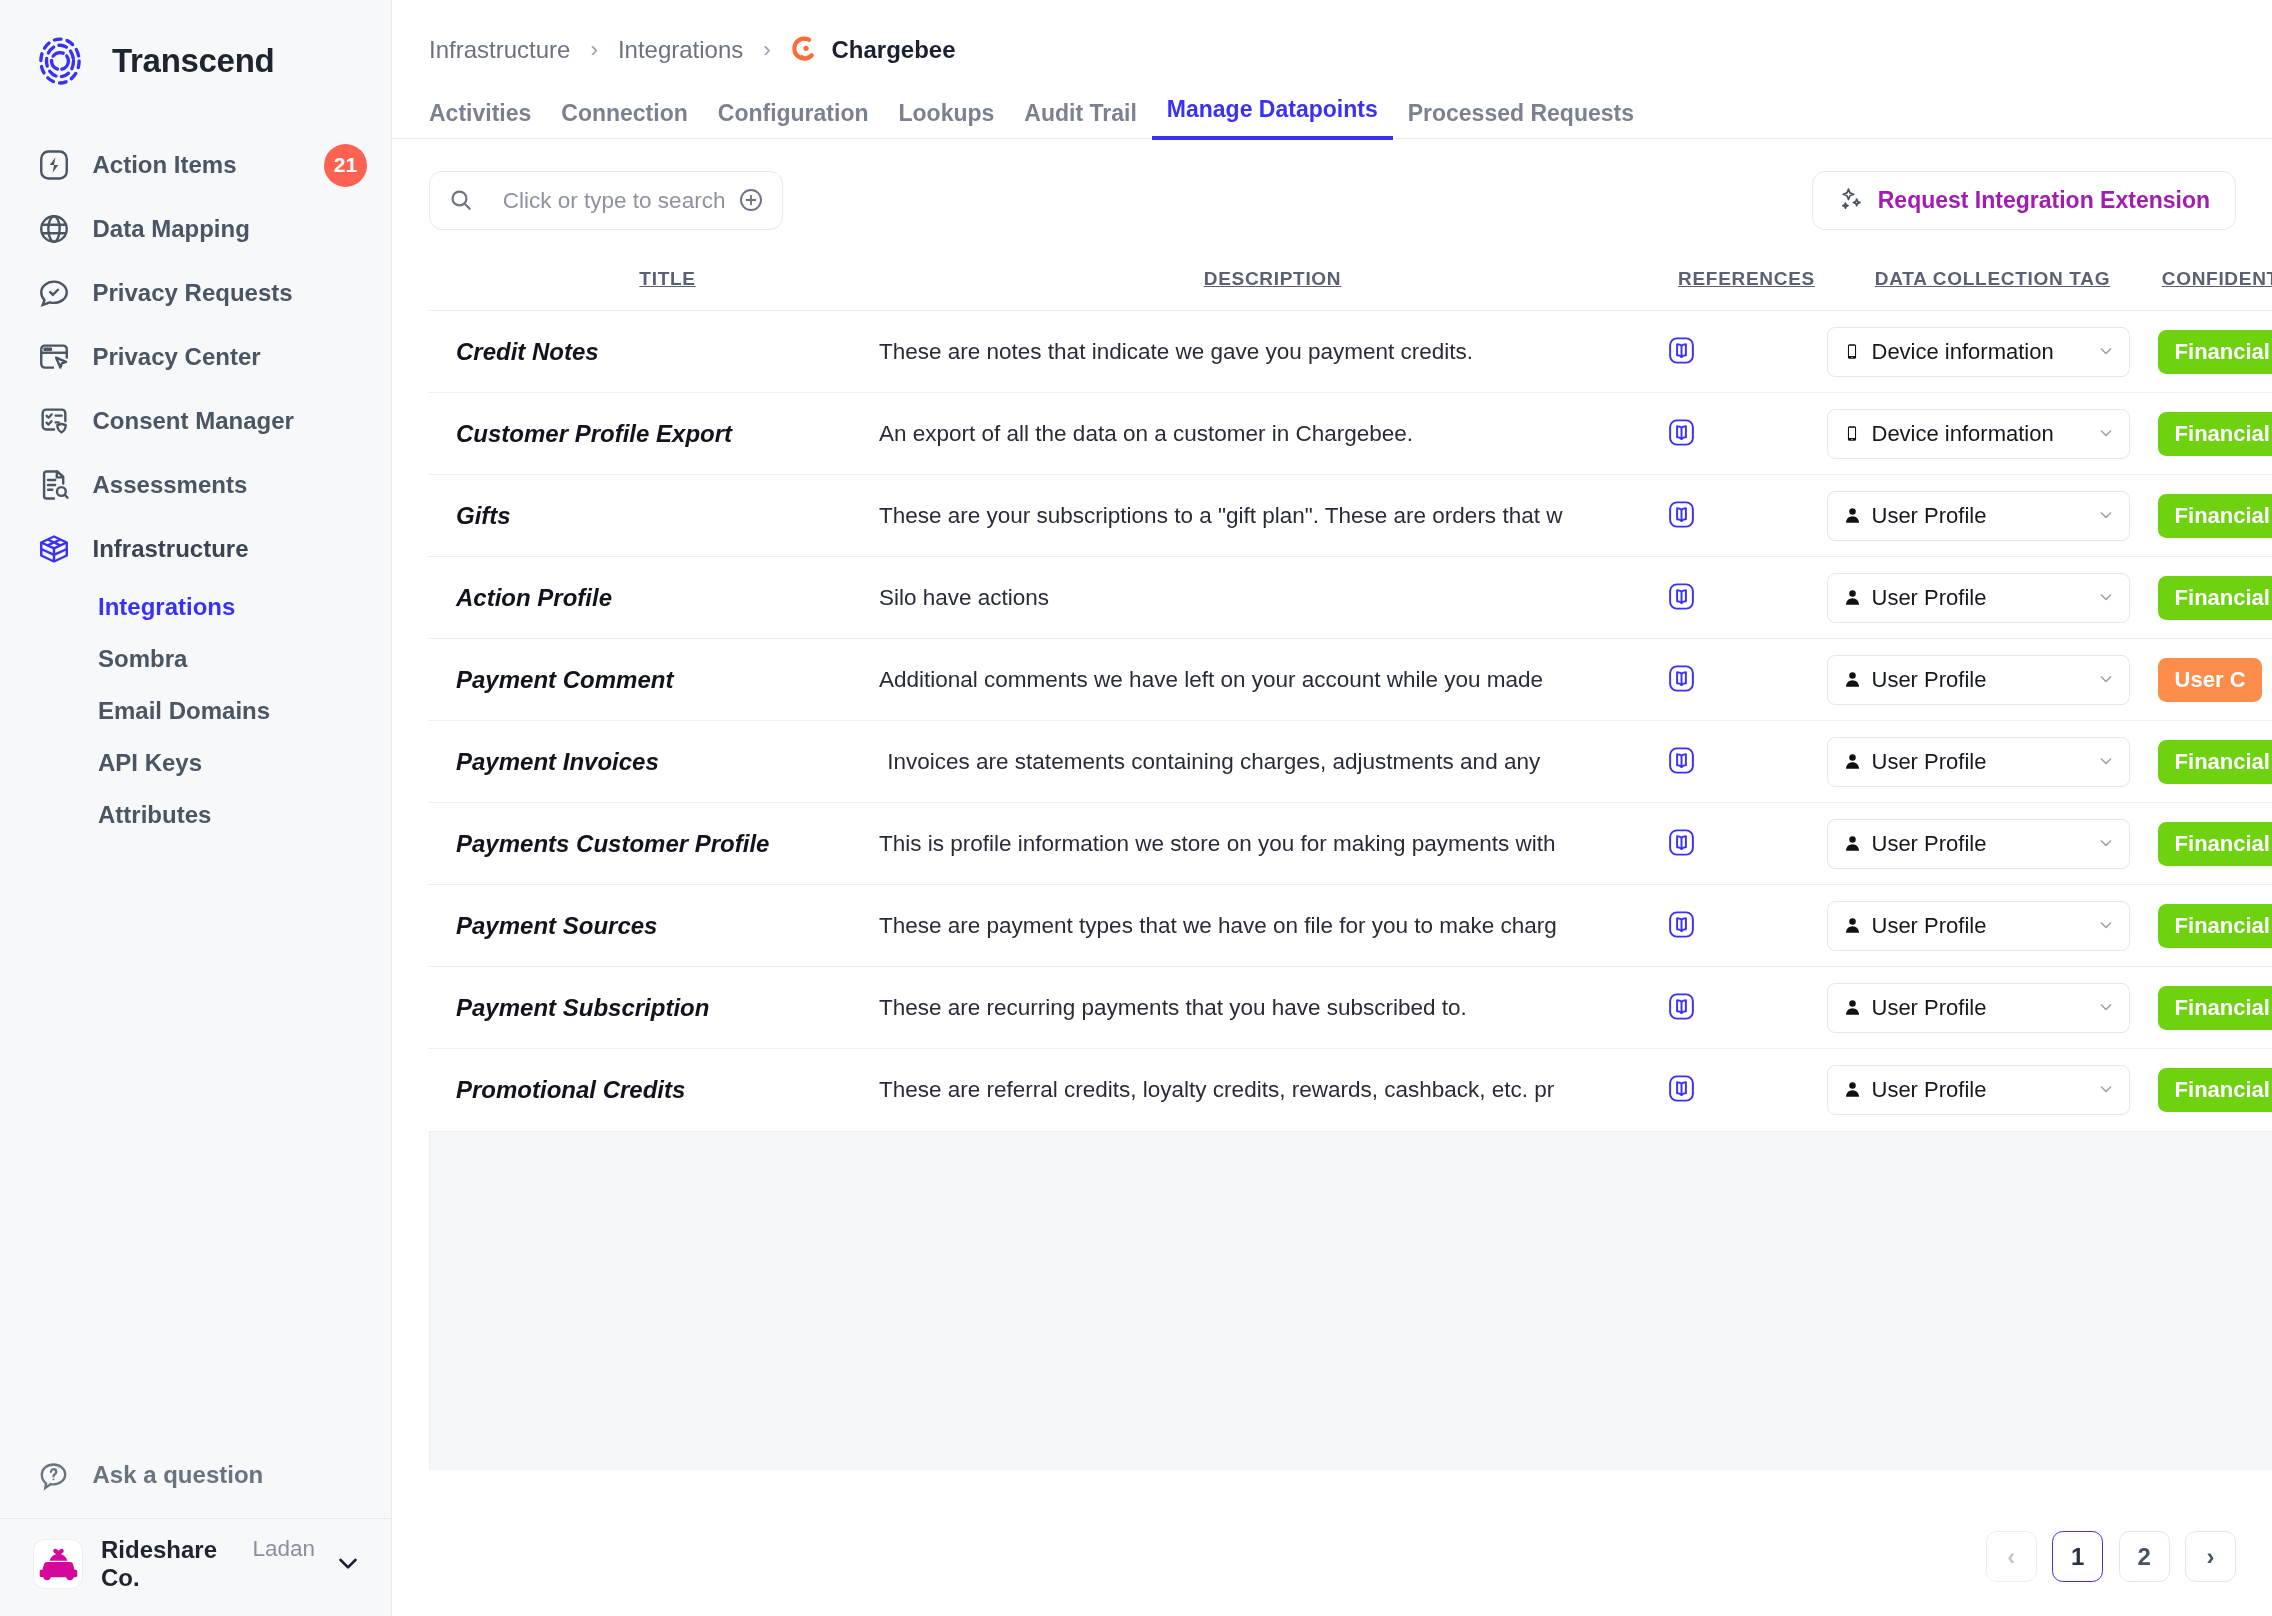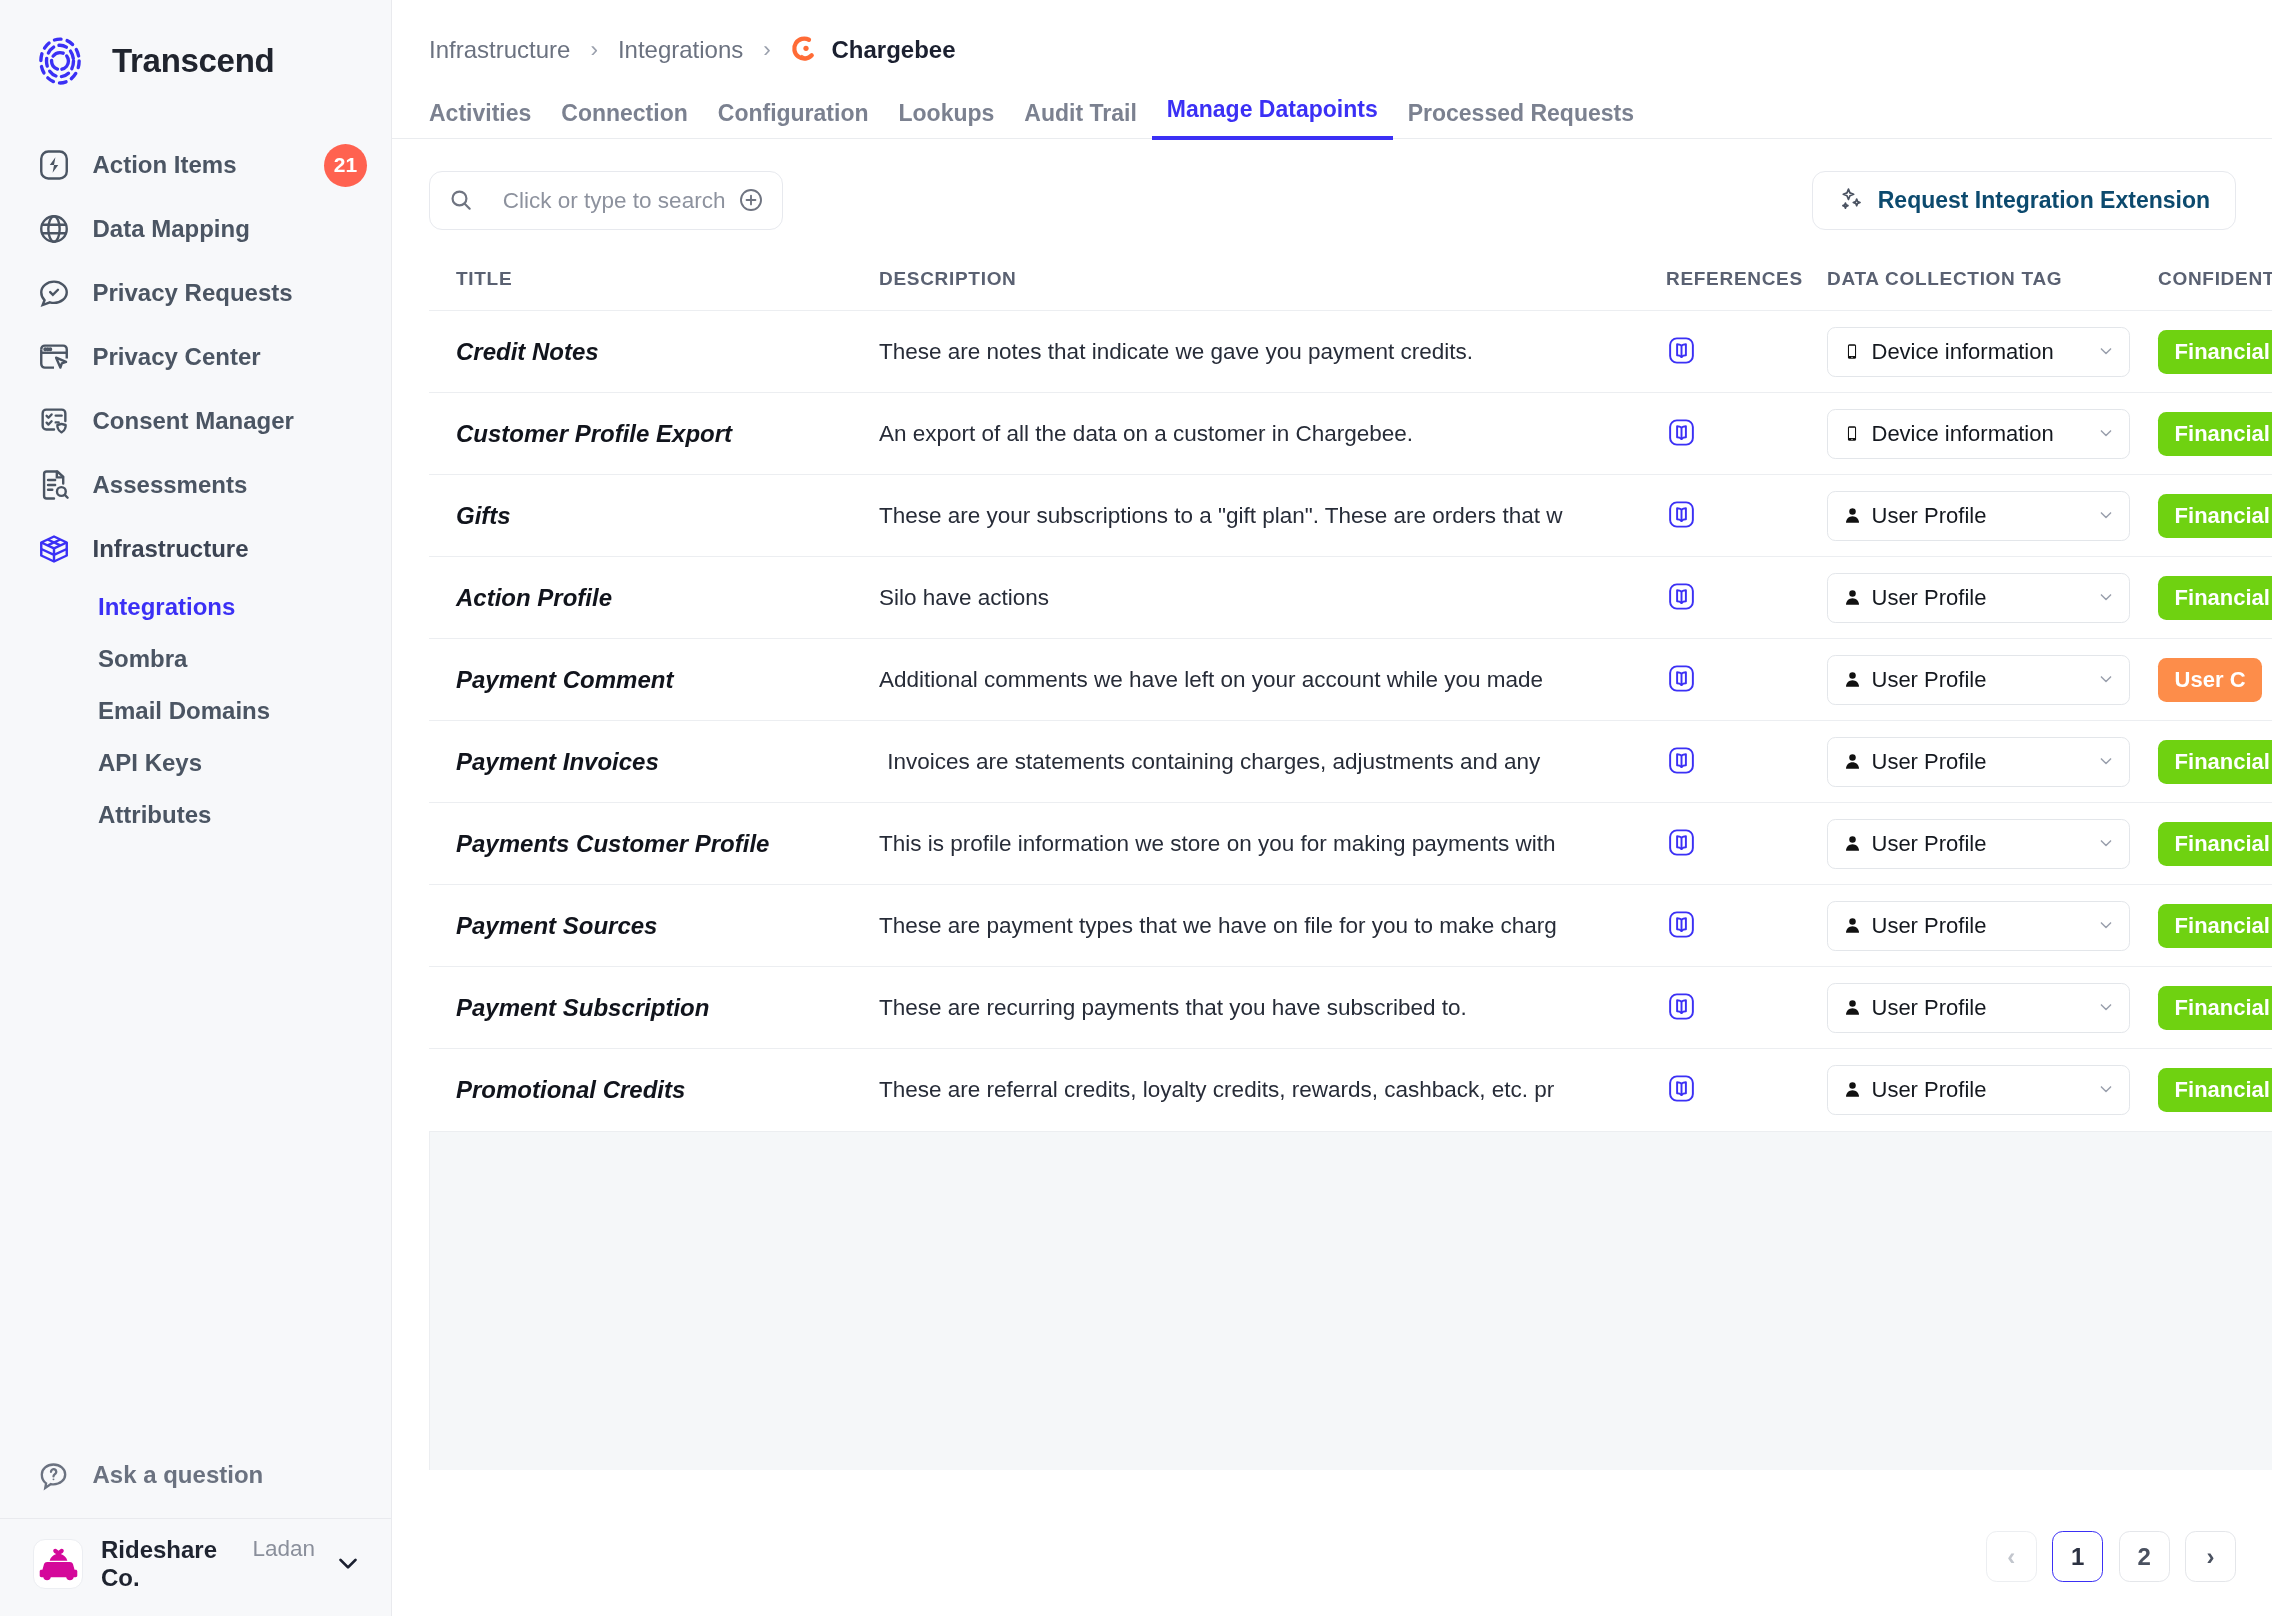--- a/index.html
+++ b/index.html
@@ -102,29 +102,29 @@
     border: 1.8px solid #e7e9ee; border-radius: 13px;
     background: #fff; display: flex; align-items: center; gap: 12px;
     padding: 0 16.6px 0 18px; cursor: text;
   }
   .search-ph { font-size: 22.5px; color: #8d929e; flex: 1; white-space: nowrap; text-align: right; }
   .ext-btn {
     height: 59px; border: 1.8px solid #e7e9ee; border-radius: 13px;
     background: #fff; display: flex; align-items: center; gap: 13px;
     padding: 0 25px; cursor: pointer;
   }
-  .ext-btn-label { font-size: 23px; font-weight: 700; color: #0c4a6e; white-space: nowrap; }
+  .ext-btn-label { font-size: 23px; font-weight: 700; color: #a21caf; white-space: nowrap; }
 
   
   .table-wrap { margin: 38px 0 0 0; padding-left: 37px; overflow: hidden; }
   .tbl { width: 1846px; border-collapse: collapse; table-layout: fixed; }
   .tbl th {
-    text-align: left; font-size: 19px; font-weight: 700; letter-spacing: 0.7px;
+    text-align: center; font-size: 19px; font-weight: 700; letter-spacing: 0.7px;
     color: #58607089; color: #5a6172; padding: 0 0 20px 0;
-    text-transform: uppercase; white-space: nowrap;
+    text-transform: uppercase; white-space: nowrap; text-decoration: underline;
   }
   .th-title { width: 450px; padding-left: 27px !important; }
   .th-desc  { width: 787px; }
   .th-ref   { width: 161px; }
   .th-tag   { width: 331px; }
   .th-conf  { width: 189px; }
 
   .tbl td { border-top: 1.8px solid #eceef1; height: 82px; vertical-align: middle; }
   .tbl tbody tr:first-child td { border-top: 1.8px solid #eceef1; }
   .cell-title { font-size: 24px; font-weight: 700; color: #11141c; padding-left: 27px; white-space: nowrap; font-style: italic; }

